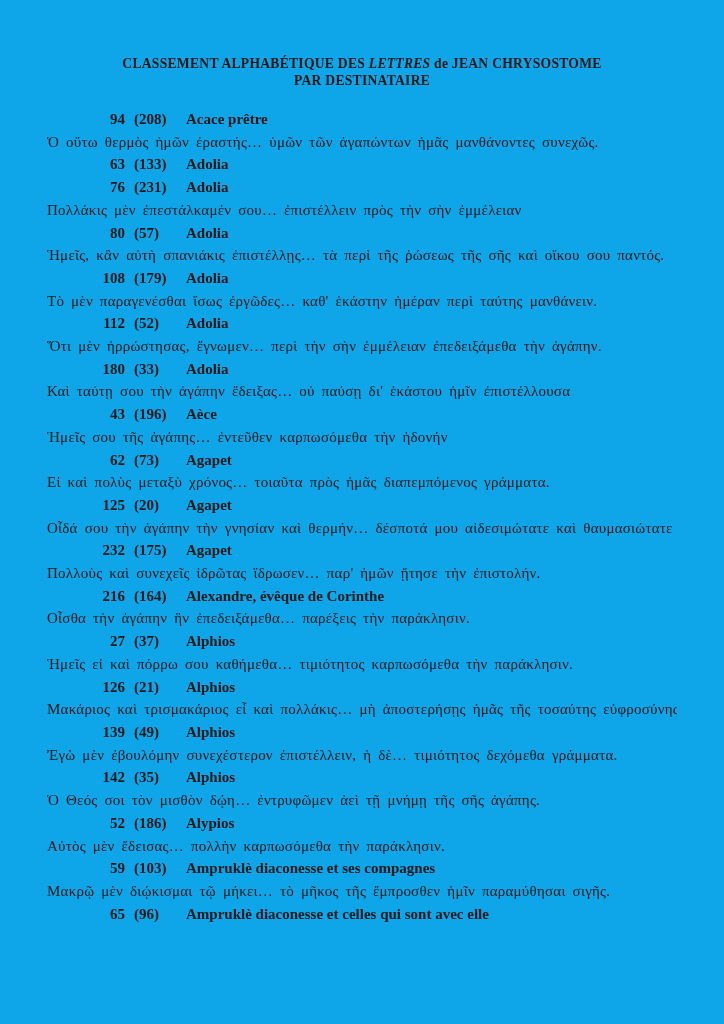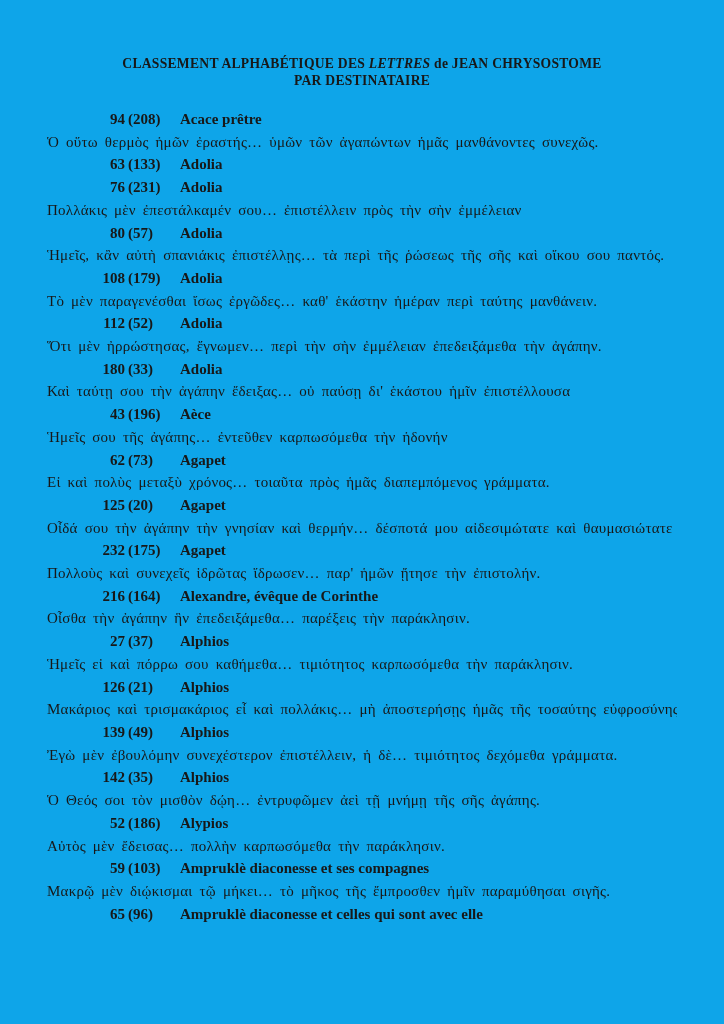--- a/index.html
+++ b/index.html
@@ -30,21 +30,21 @@
     text-align: left;
   }
   .entries { margin-top: 19px; font-size: 15px; }
   .entry-head {
     display: flex;
     font-weight: bold;
     line-height: 22.7px;
     white-space: nowrap;
   }
   .entry-num { width: 78px; text-align: right; }
-  .entry-ref { width: 52px; margin-left: 3px; font-family: Liberation Serif, serif; }
+  .entry-ref { width: 52px; margin-left: 9px; font-family: Liberation Serif, serif; }
   .entry-name { flex: 1; }
   .entry-incipit {
     line-height: 22.7px;
     word-spacing: 3px;
     letter-spacing: 0.015em;
     white-space: nowrap;
     overflow: hidden;
   }
   .it { font-style: italic; }
 </style>

